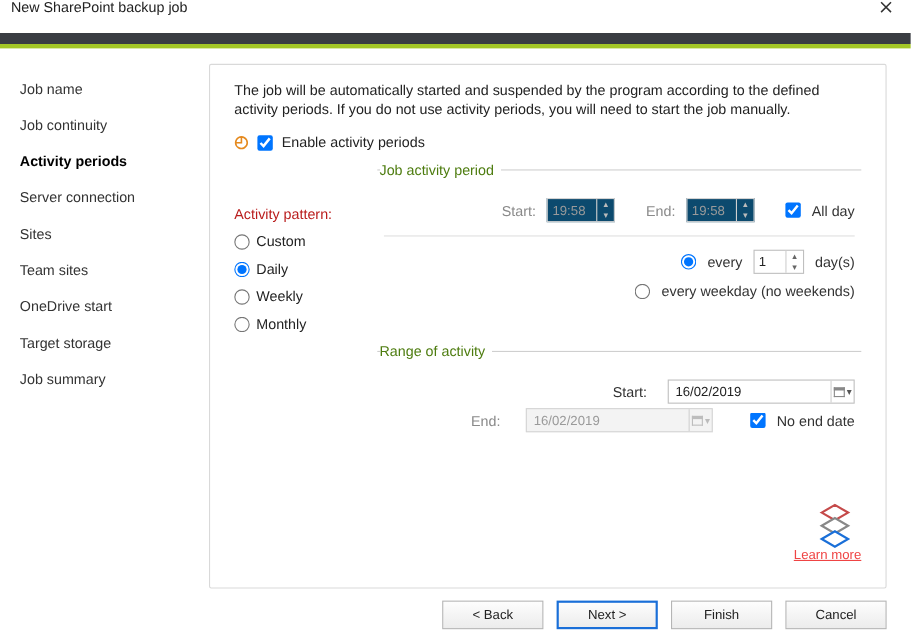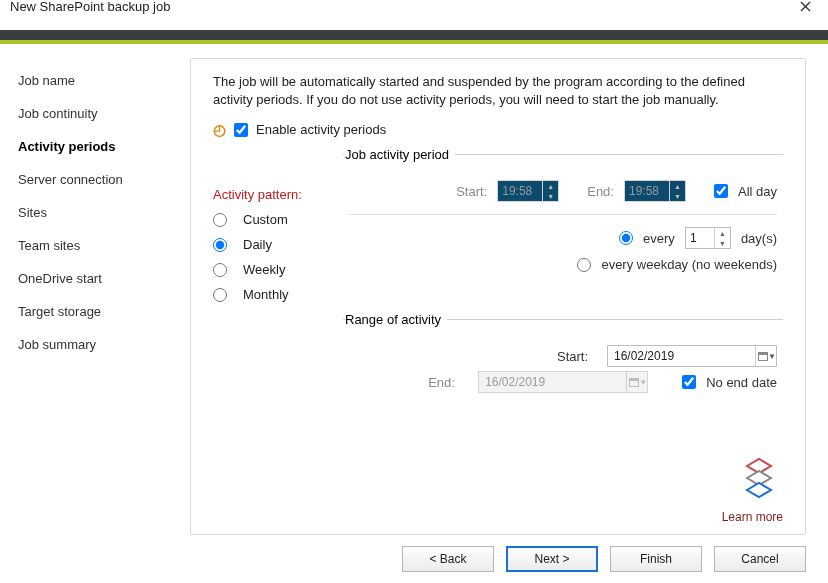--- a/index.html
+++ b/index.html
@@ -89,35 +89,35 @@
   input[type=checkbox] { width:14px; height:14px; margin:0; }
 
   .columns {
     display:flex;
     padding: 0 22px 8px 22px;
     gap: 18px;
   }
   .leftcol { width: 112px; flex-shrink:0; }
   .leftcol .lbl { font-size:13px; color:#b91c1c; margin-bottom:2px;margin-top:40px; }
   .radios { margin-top:10px; display:flex; flex-direction:column; gap:10px; }
-  .radio-row { display:flex; align-items:center; gap:16px; font-size:13px; cursor:pointer; }
+  .radio-row { display:flex; align-items:center; gap:6px; font-size:13px; cursor:pointer; }
   input[type=radio] { width:14px; height:14px; margin:0; }
 
   .rightcol { flex:1; }
 
   fieldset {
     border: none;
     border-top: 1px solid #cfcfcf;
     margin: 0 0 18px 0;
     padding: 14px 6px 6px 6px;
     position: relative;
   }
   fieldset legend {
     font-size: 13px;
-    color:#000000;
+    color:#4d7c0f;
     padding: 0 6px 0 0;
     margin-left: -4px;
   }
 
   .row { display:flex; align-items:center; gap:10px; margin: 4px 0; justify-content: flex-end; }
   .lbl2 { font-size:13px; color:#333; }
   .lbl2.disabled, .disabled { color:#8a8a8a; }
 
   .spinbox {
     display:inline-flex; align-items:stretch;
@@ -171,23 +171,24 @@
   }
   .datebox.disabled .picker .grid { opacity:.5; }
 
   
   .sep { height:1px; background:#e0e0e0; margin: 12px 0; }
 
   
   .learnmore {
     position:absolute;
     right: 22px;
-    bottom: 10px;
+    bottom: 23px;
     font-size:12px;
-    color:#7f1d1d;
+    color:#ef4444;
+    text-decoration: underline;
     cursor:pointer;
   }
   .logo {
     position:absolute;
     right: 22px;
     bottom: 34px;
     width:48px; height:48px;
   }
 
   

